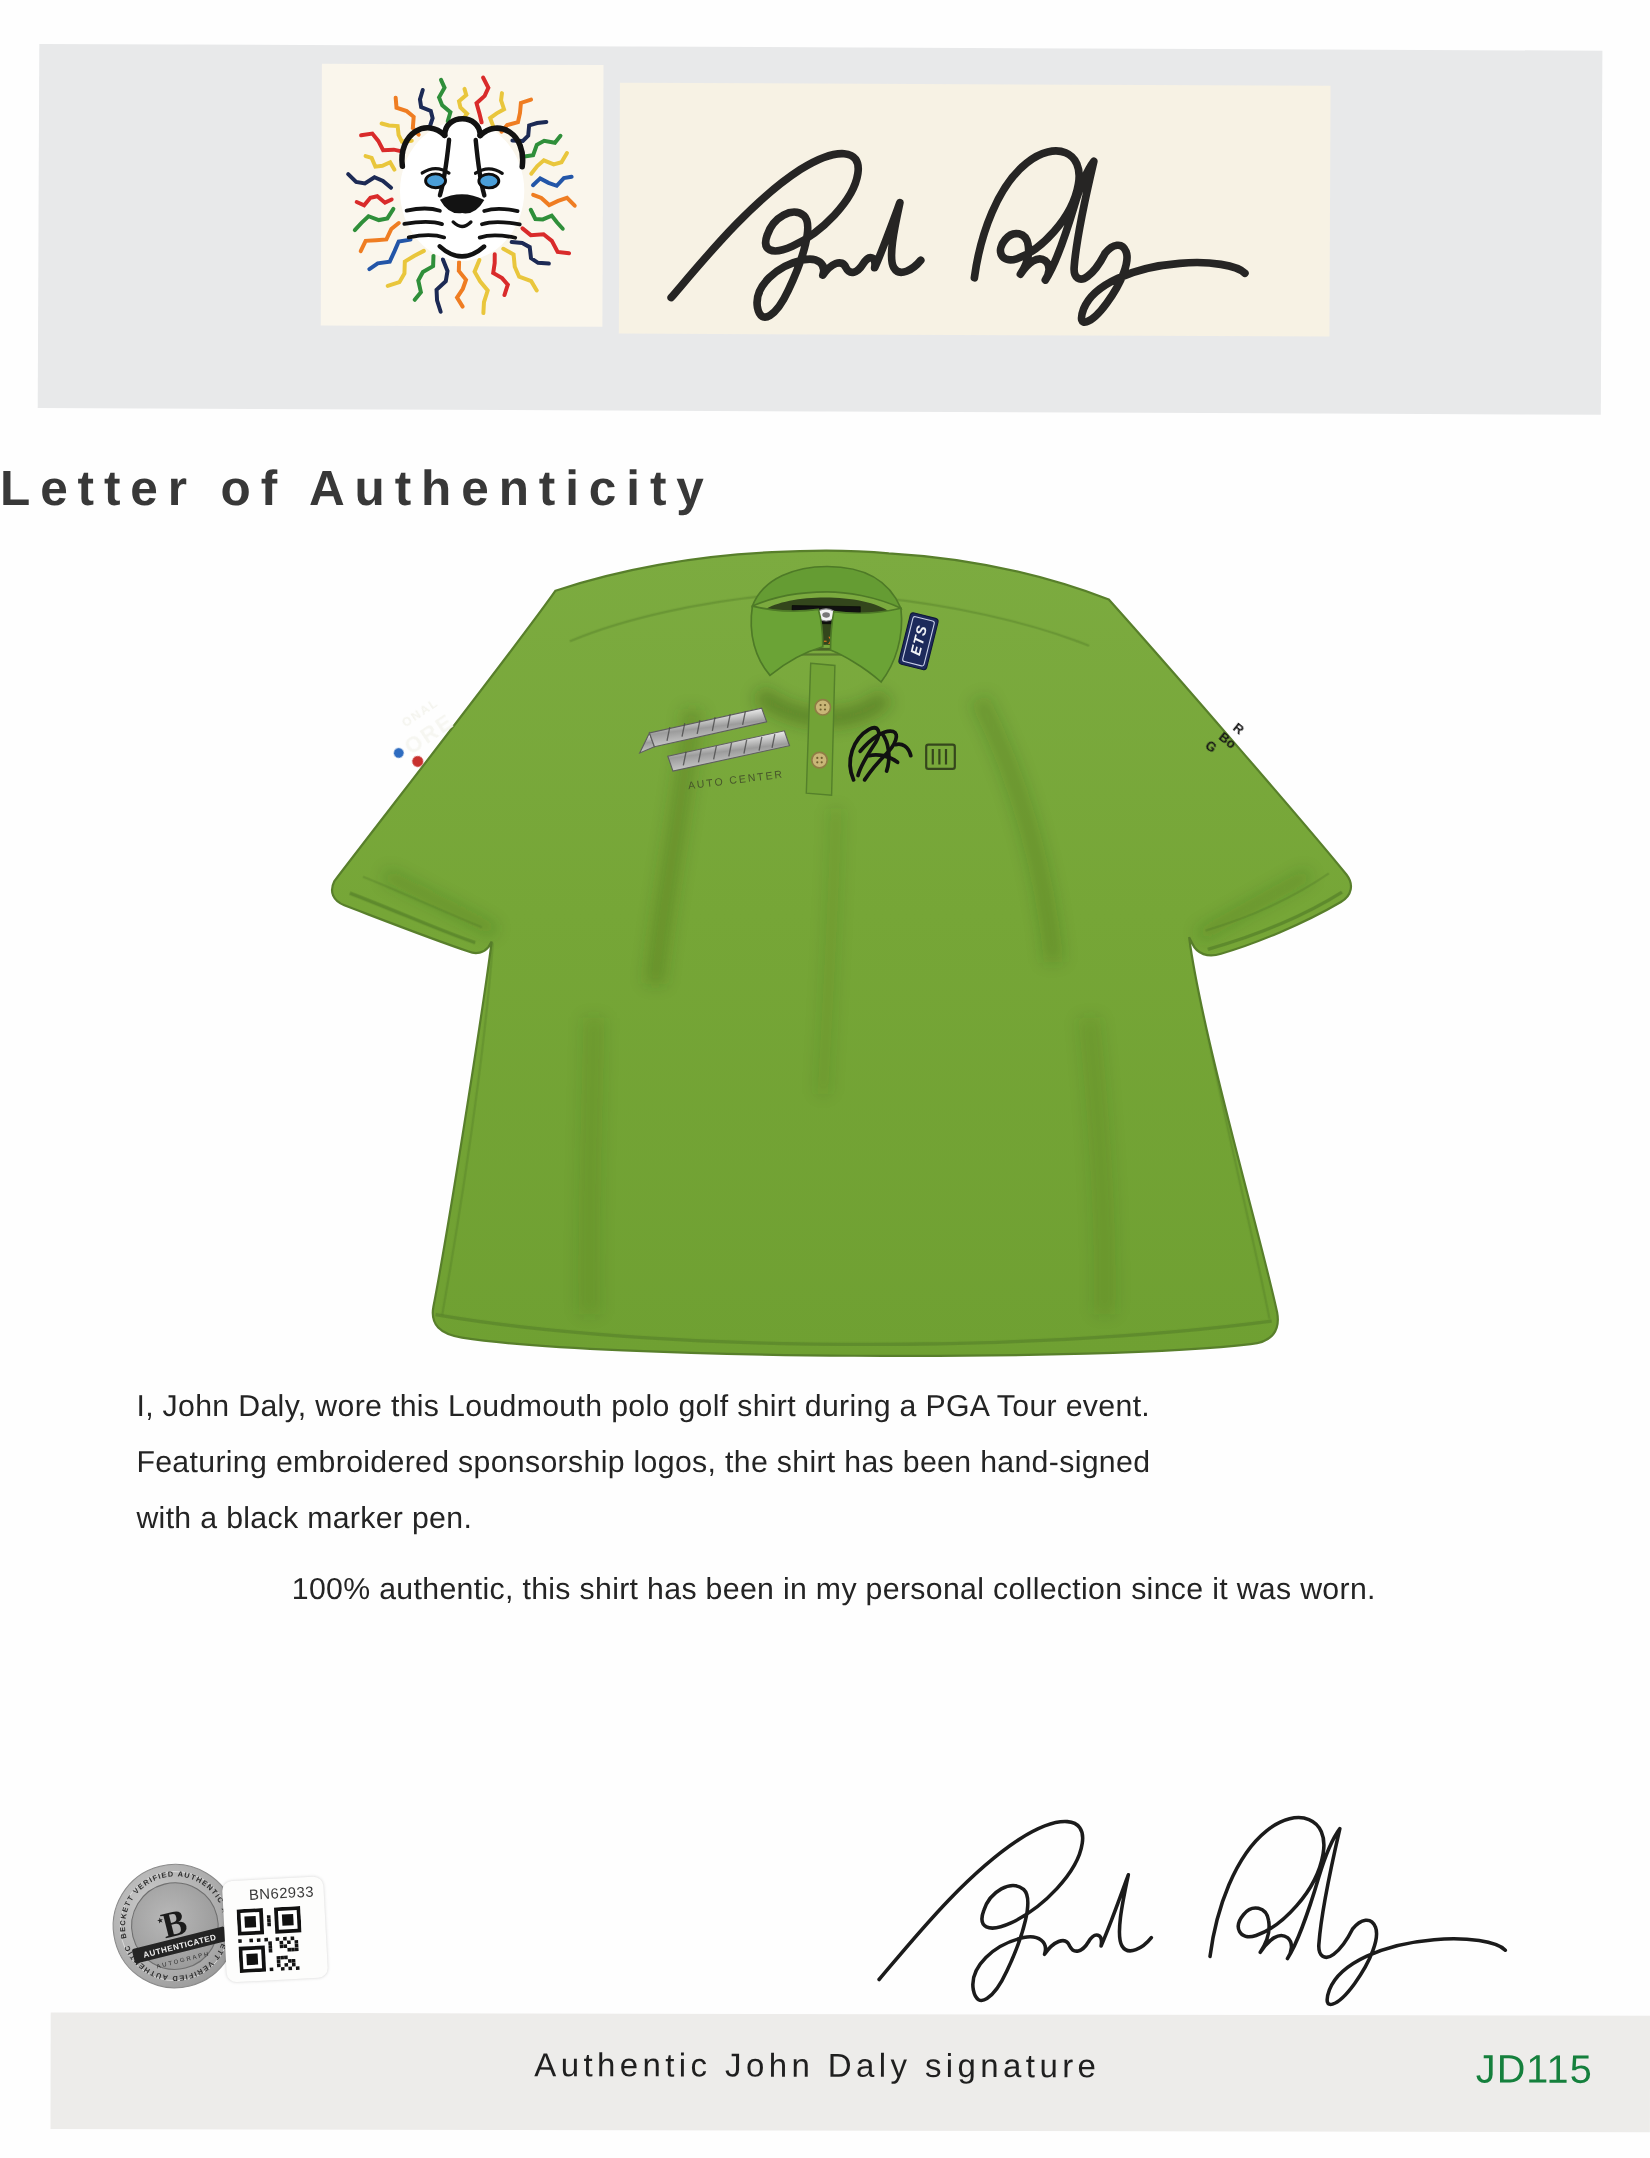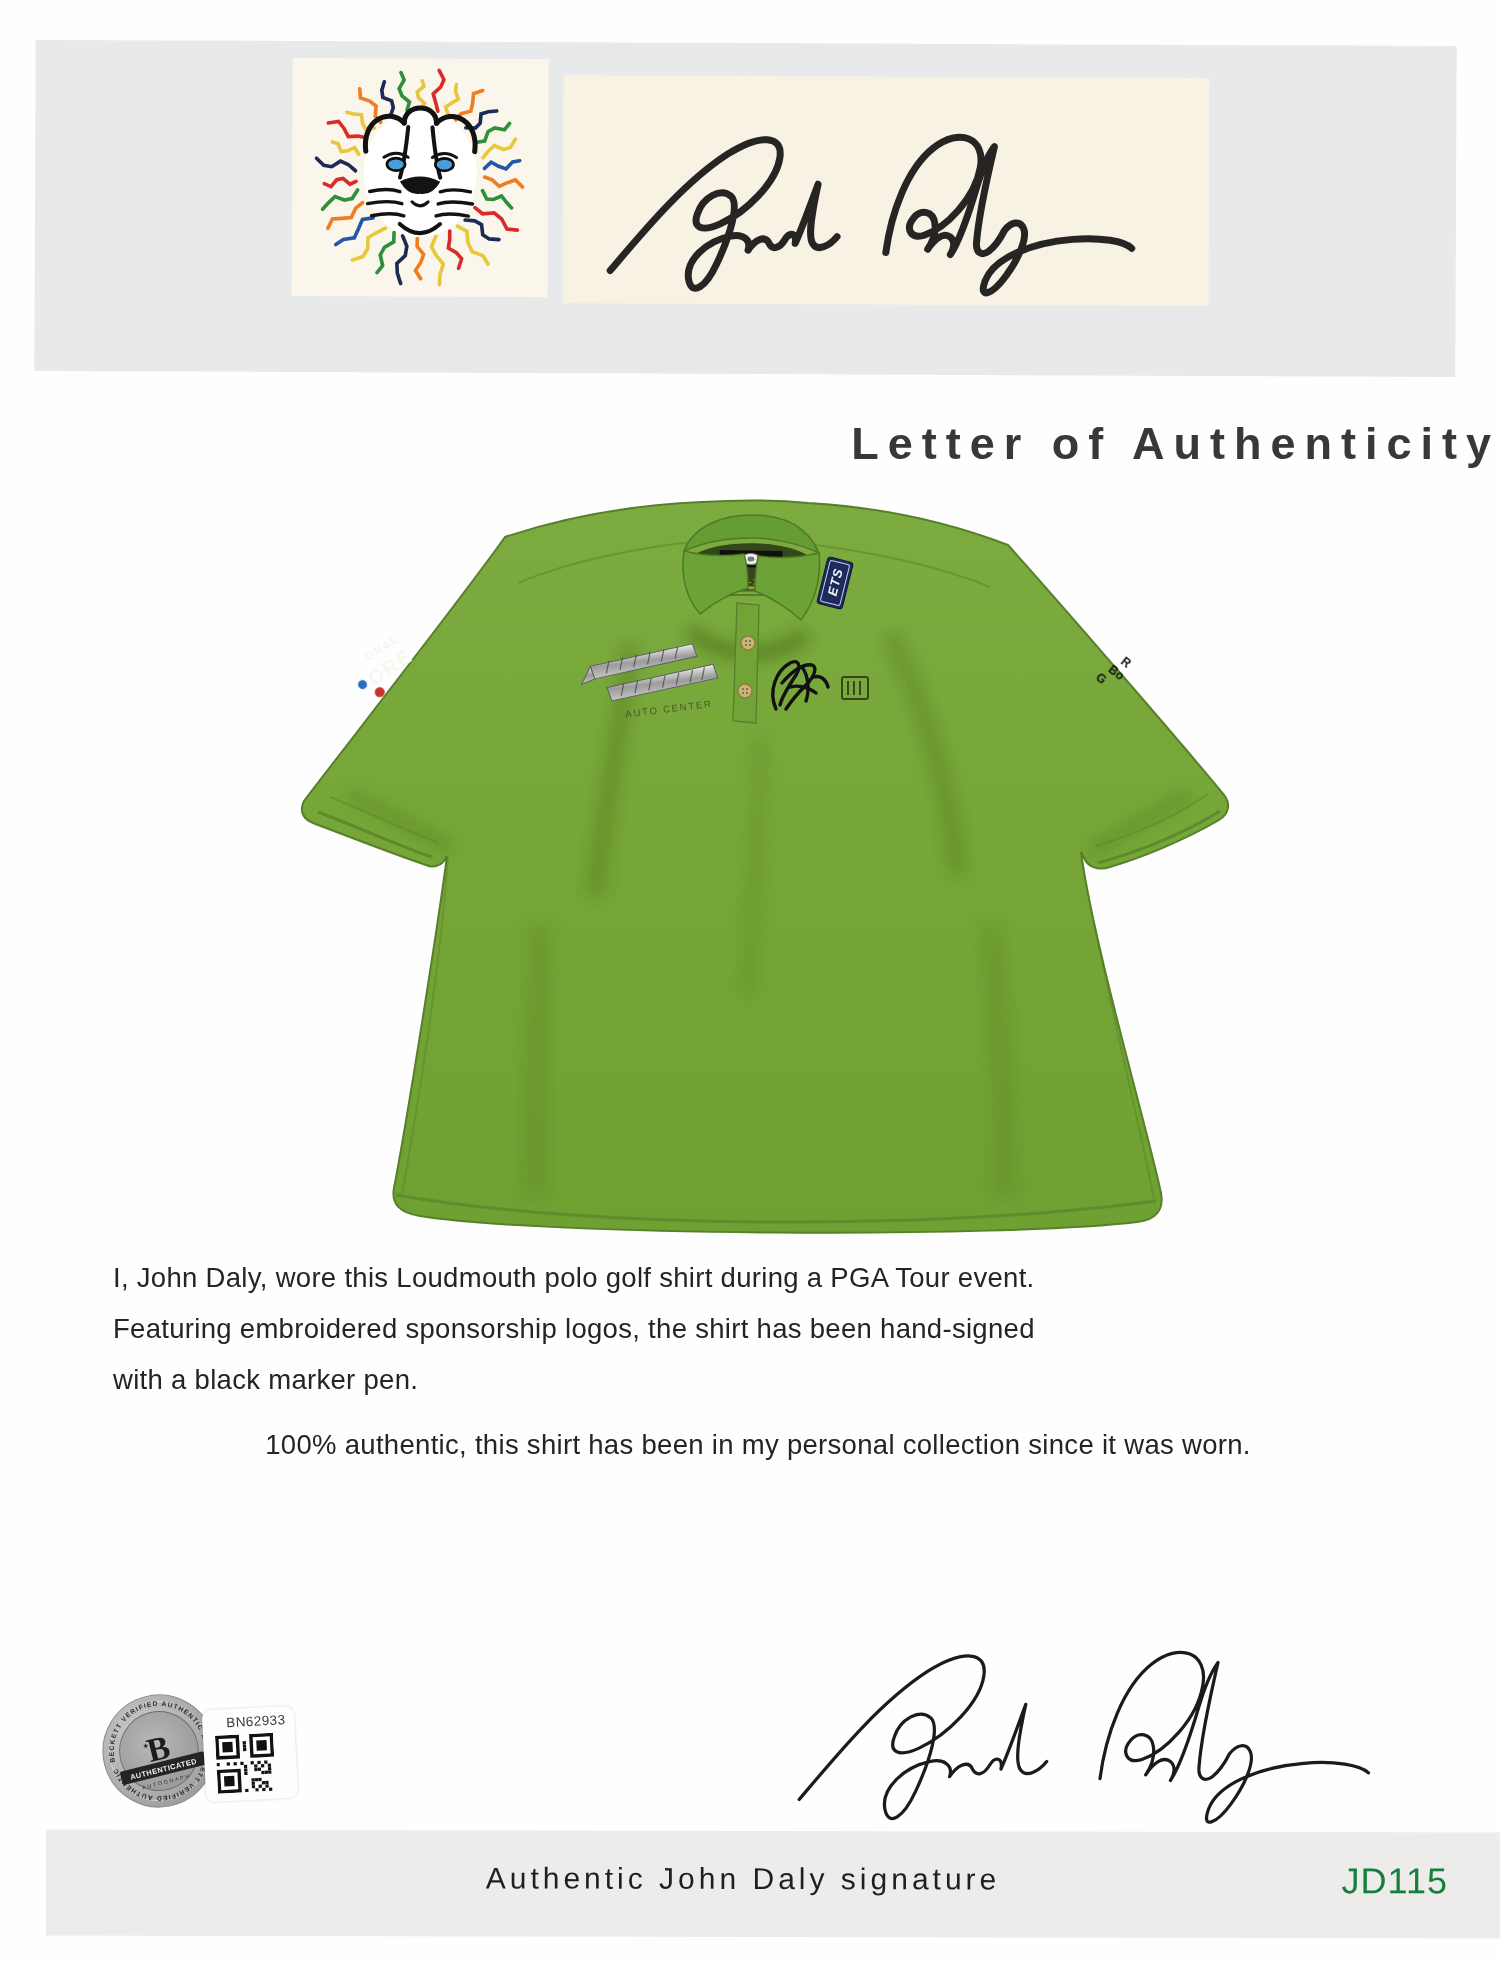--- a/index.html
+++ b/index.html
@@ -6,28 +6,28 @@
   #page{position:relative;width:1500px;height:1962px;background:#fefefe;overflow:hidden;
         font-family:"Liberation Sans",sans-serif;color:#262626;}
   
   #header-band{position:absolute;left:35px;top:43px;width:1421px;height:331px;
                background:#e8e9ea;transform:rotate(.25deg);}
   #lion-tile{position:absolute;left:257px;top:17px;width:256px;height:238px;background:#faf6ec;}
   #lion-tile svg{display:block;margin:2px auto;}
   #tm-mark{position:absolute;left:516px;top:212px;font-size:11px;color:#444;letter-spacing:.5px;}
   #sig-tile{position:absolute;left:528px;top:33px;width:646px;height:228px;background:#f7f2e4;}
   
-  #title{position:absolute;left:0;right:0;top:418px;text-align:right;
+  #title{position:absolute;left:0;right:0;top:418px;text-align:left;
          font-size:45px;font-weight:700;letter-spacing:9px;color:#383838;}
   
   #shirt-wrap{position:absolute;left:290px;top:495px;width:950px;height:750px;}
   
   .para{position:absolute;left:113px;width:1290px;font-size:27.5px;line-height:51px;
         letter-spacing:.3px;color:#242424;white-space:pre-line;}
-  #para1{top:1252px;}
+  #para1{top:1252px;margin-left:11px;}
   #para2{top:1419px;text-align:center;}
   
   #beckett{position:absolute;left:96px;top:1688px;width:230px;height:130px;}
   #seal{position:absolute;left:4px;top:4px;transform:rotate(-14deg);}
   #serial-label{position:absolute;left:108px;top:20px;width:92px;height:92px;background:#fdfdfc;
                 border-radius:9px;box-shadow:0 0 3px rgba(0,0,0,.18);transform:rotate(-3deg);}
   #serial-number{position:absolute;left:24px;top:6px;font-size:13.5px;color:#3a3a3a;letter-spacing:.4px;}
   #qr{position:absolute;left:12px;top:26px;}
   
   #bottom-sig{position:absolute;left:755px;top:1592px;width:690px;height:238px;}

